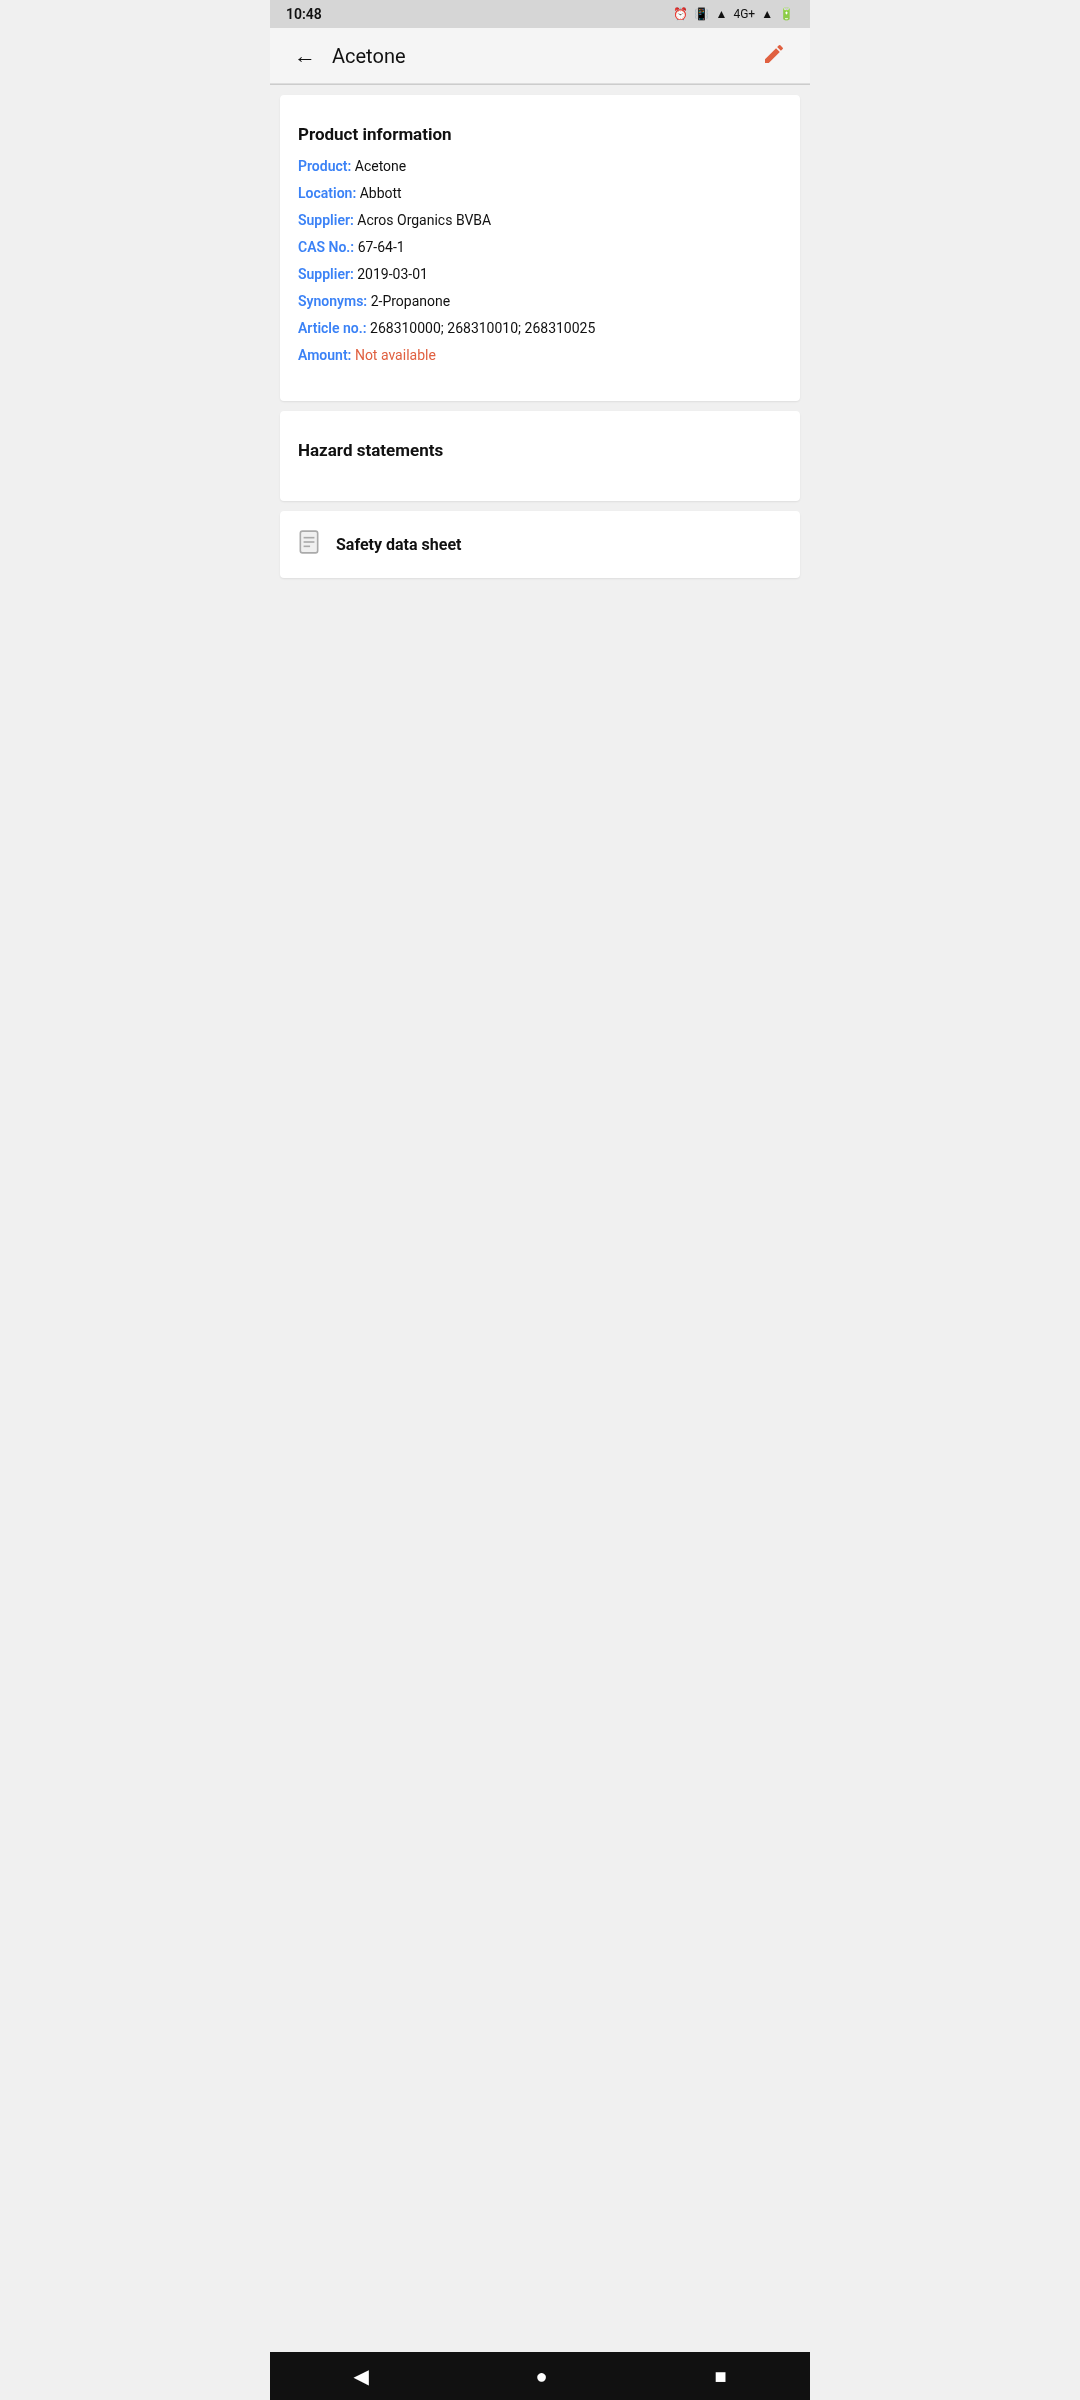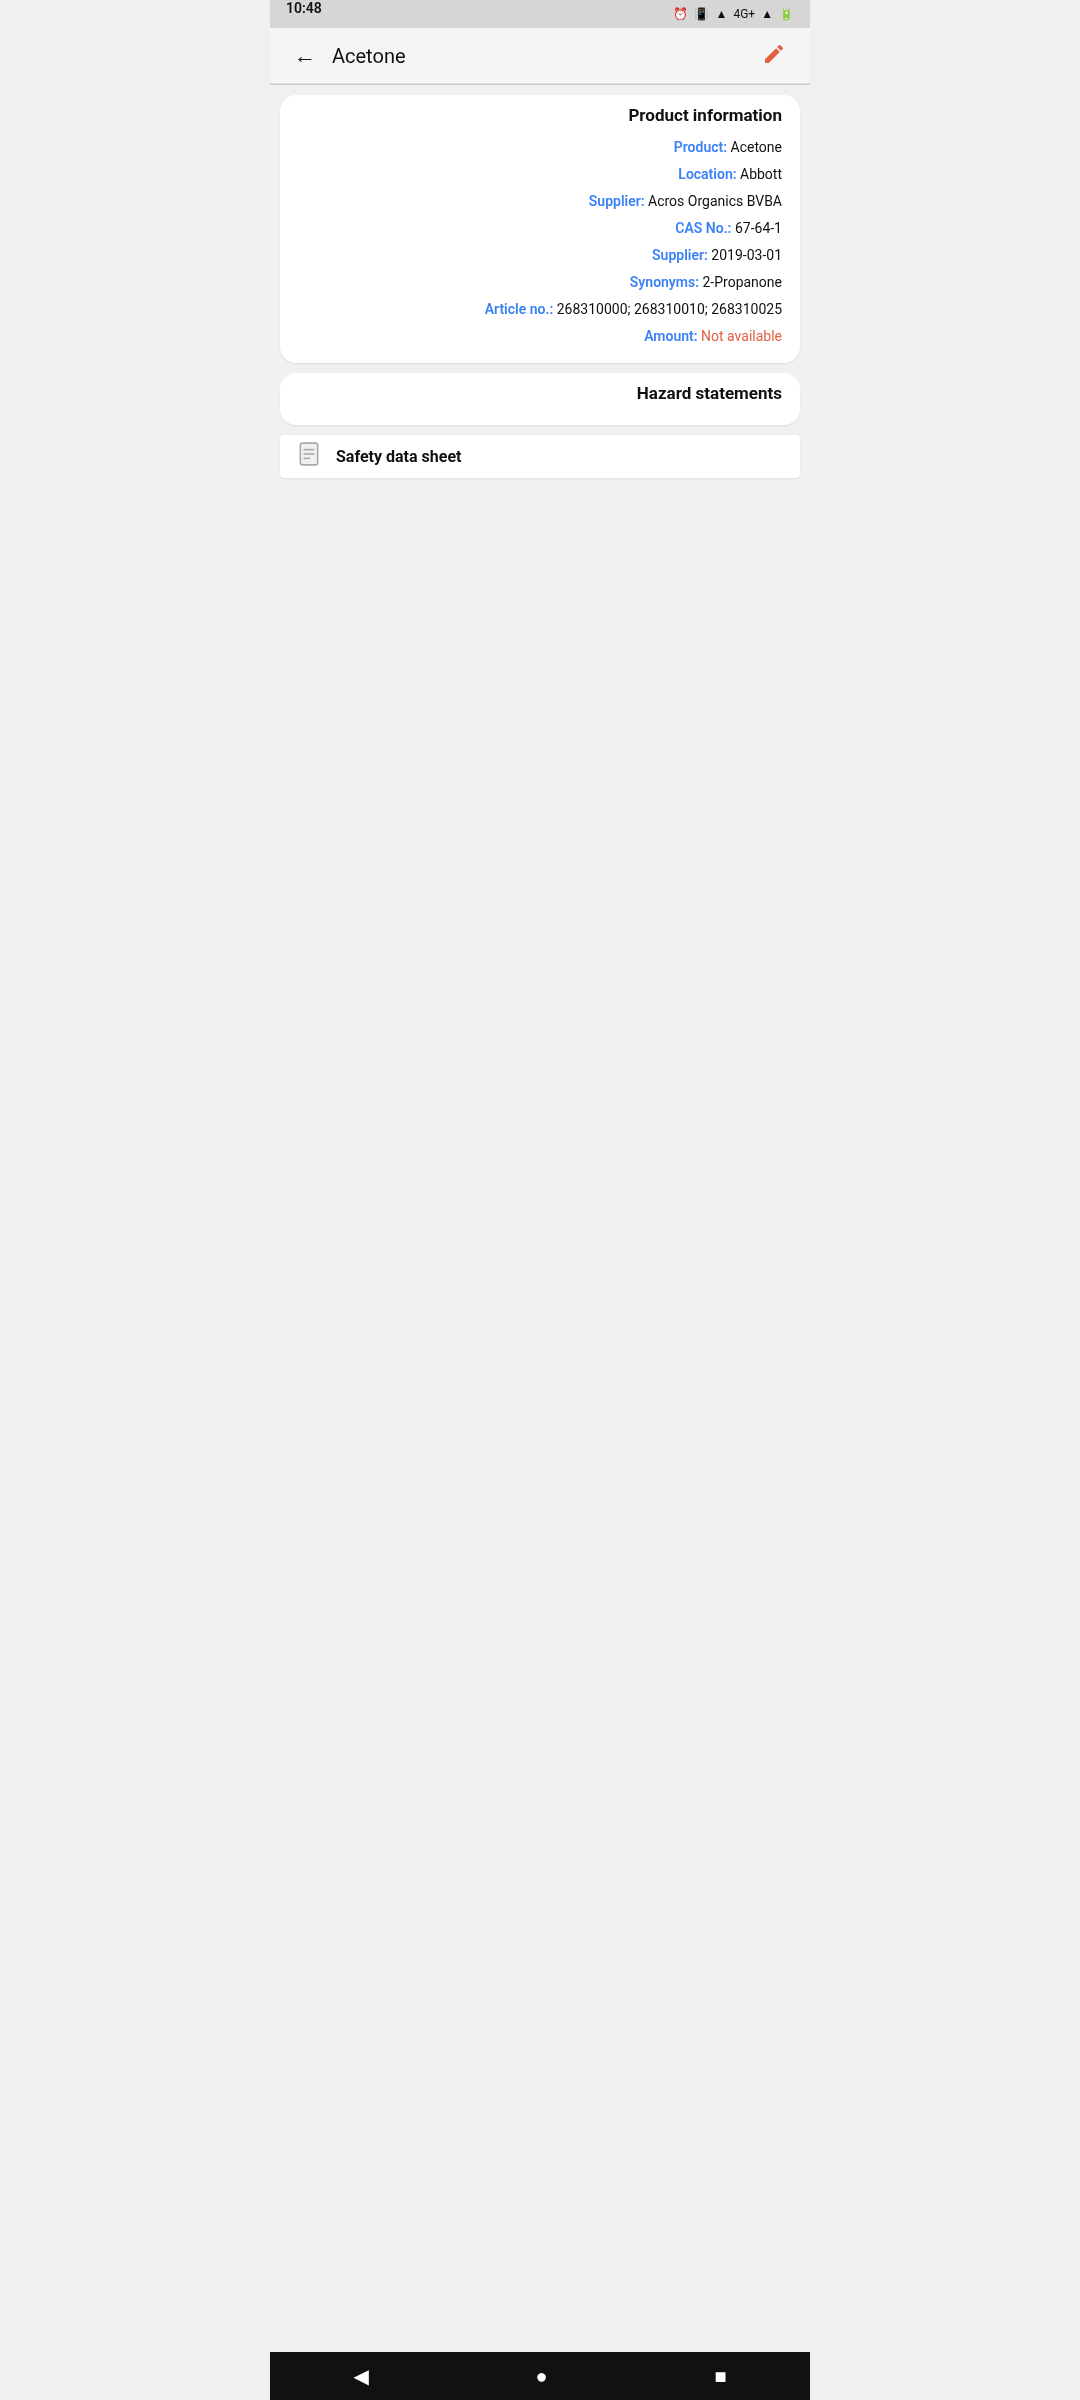--- a/index.html
+++ b/index.html
@@ -12,20 +12,21 @@
       margin: 0 auto;
       position: relative;
       overflow-x: hidden;
     }
 
     
     .status-bar {
       background: #d6d6d6;
       height: 28px;
       display: flex;
+      align-items: center;
       justify-content: space-between;
       padding: 0 16px;
     }
     .status-time {
       font-size: 14px;
       font-weight: 600;
       color: #111;
     }
     .status-icons {
       display: flex;
@@ -83,24 +84,23 @@
     .content {
       padding: 10px 10px;
       display: flex;
       flex-direction: column;
       gap: 10px;
     }
 
     
     .card {
       background: #fff;
-      border-radius: 16px;
-      padding: 10px 18px;
+      border-radius: 4px;
+      padding: 29px 18px;
       box-shadow: 0 1px 2px rgba(0,0,0,0.08);
-      text-align: right;
     }
 
     .card-title {
       font-size: 17px;
       font-weight: 700;
       color: #111;
       margin-bottom: 12px;
     }
 
     .info-row {
@@ -158,21 +158,21 @@
       font-weight: 500;
       background: none;
       border: none;
       cursor: pointer;
     }
 
     .doc-item {
       background: #fff;
       border-radius: 4px;
       margin: 0 0 10px 0;
-      padding: 6px 16px;
+      padding: 18px 16px;
       display: flex;
       align-items: center;
       gap: 14px;
       box-shadow: 0 1px 2px rgba(0,0,0,0.08);
       cursor: pointer;
     }
     .doc-icon {
       color: #888;
       font-size: 22px;
       flex-shrink: 0;

